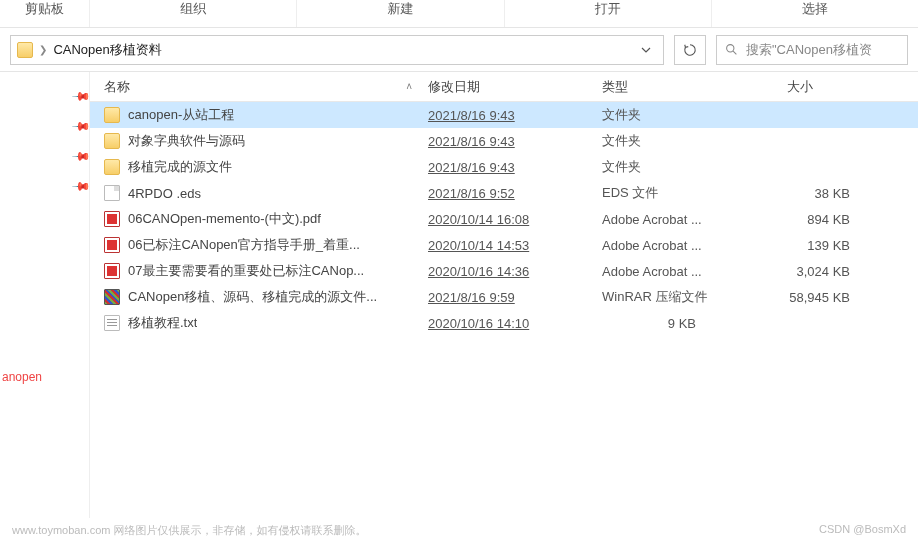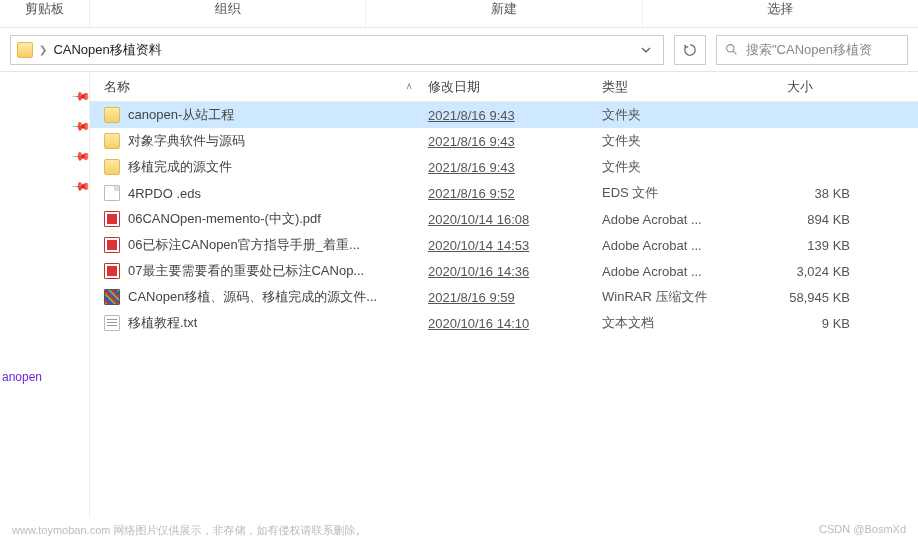--- a/index.html
+++ b/index.html
@@ -78,21 +78,21 @@
   }
   .nav-item {
     display: flex; align-items: center;
     height: 30px; padding-left: 10px; gap: 8px;
     color: #666;
   }
   .nav-item .pin { color: #666; font-size: 12px; transform: rotate(45deg); }
   .nav-label-bottom {
     position: absolute;
     left: 2px; top: 370px;
-    color: #6d28d9; font-size: 12px;
+    color: #ef4444; font-size: 12px;
   }
   .file-pane { flex: 1; display: flex; flex-direction: column; }
   .cols {
     display: flex; align-items: center;
     height: 30px;
     border-bottom: 1px solid #e8e8e8;
     color: #444;
     font-size: 13px;
     user-select: none;
   }
@@ -130,20 +130,21 @@
   }
   svg { display:block; }
 </style>
 </head>
 <body>
 
 <div class="ribbon-row">
   <div class="seg"><span>剪贴板</span></div>
   <div class="seg"><span>组织</span></div>
   <div class="seg"><span>新建</span></div>
+  <div class="seg"><span>打开</span></div>
   <div class="seg"><span>选择</span></div>
 </div>
 
 <div class="addr-row">
   <div class="addr-bar">
     <span class="ico ico-folder"></span>
     <span class="chev">❯</span>
     <span class="path-seg">
       <span>CANopen移植资料</span>
     </span>
@@ -273,21 +274,20 @@
           <div class="c-date">2021/8/16 9:59</div>
           <div class="c-type">WinRAR 压缩文件</div>
           <div class="c-size">58,945 KB</div>
         </div>
         <div class="row">
           <div class="c-name">
             <span class="ico ico-txt"></span>
             <span class="txt">移植教程.txt</span>
           </div>
           <div class="c-date">2020/10/16 14:10</div>
-          <div class="c-type">文本文档</div>
           <div class="c-size">9 KB</div>
         </div>
       </div>
   </div>
 </div>
 
 <div class="footer">
   <span>www.toymoban.com  网络图片仅供展示，非存储，如有侵权请联系删除。</span>
   <span>CSDN @BosmXd</span>
 </div>

